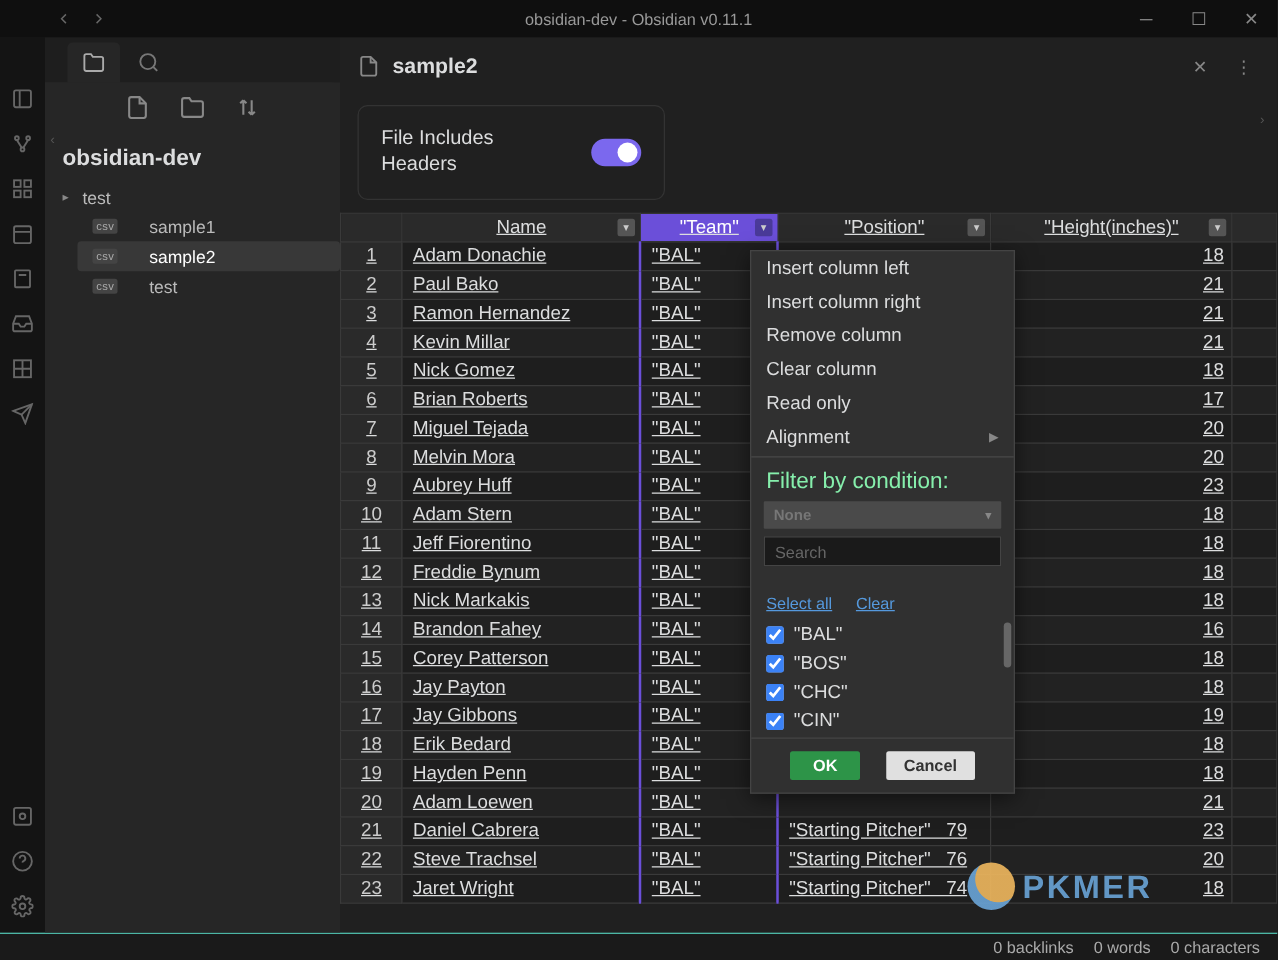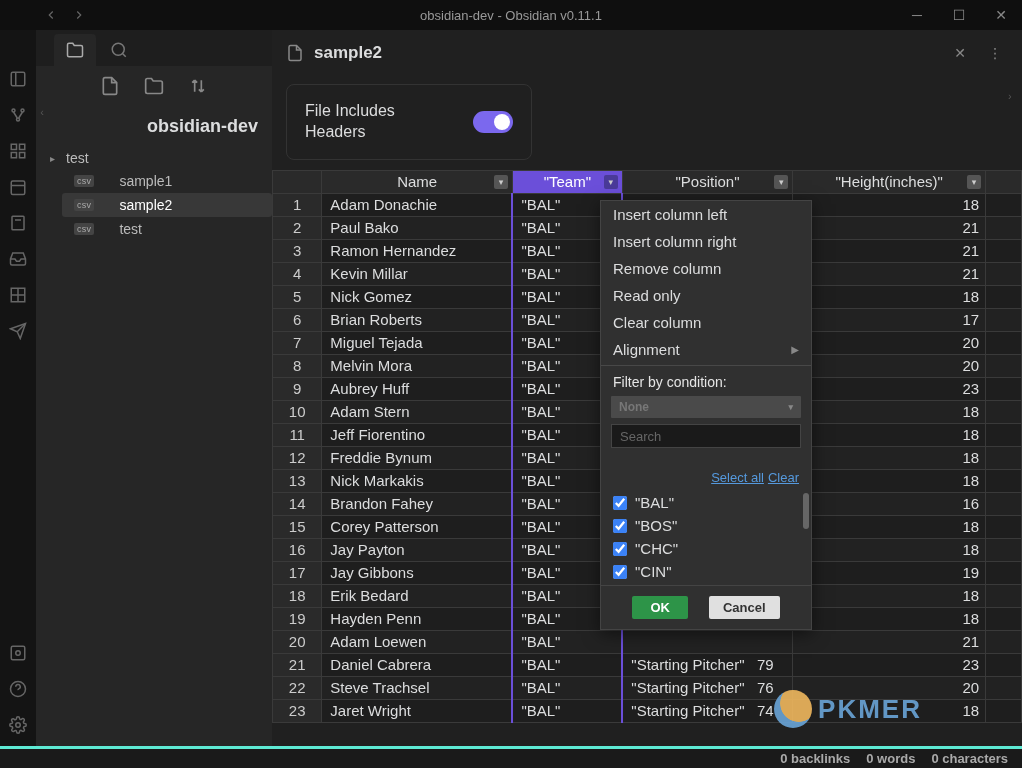--- a/index.html
+++ b/index.html
@@ -70,21 +70,20 @@
   gap: 22px;
   padding: 10px 0 14px;
   background: #262626;
 }
 .nav-buttons-inner { display:flex; gap:24px; }
 .nav-btn { color: #888; }
 .vault-title {
   font-size: 18px;
   font-weight: 600;
   padding: 6px 14px 10px;
-  text-align: right;
 }
 .tree { padding-left: 14px; }
 .tree-item {
   display: flex; align-items: center; gap: 6px;
   padding: 3px 6px 3px 0;
   font-size: 14px;
   color: #bbb;
 }
 .tree-expand { width: 10px; font-size: 10px; color: #888; }
 .tree-children { padding-left: 18px; }
@@ -151,20 +150,21 @@
   position: absolute;
   top: 3px; right: 3px;
 }
 
 
 .table-wrap { flex:1; overflow:hidden; position:relative; }
 table.csv {
   border-collapse: collapse;
   width: 100%;
   font-size: 15px;
+  text-decoration: underline;
 }
 table.csv th, table.csv td {
   border: 1px solid #3a3a3a;
   padding: 2.5px 8px;
   height: 22.8px;
   text-align: left;
 }
 table.csv th {
   background: #2a2a2a;
   font-weight: 500;
@@ -224,21 +224,21 @@
   z-index: 100;
   font-size: 15px;
 }
 .ctx-item {
   padding: 5px 12px;
   display:flex; align-items:center; justify-content:space-between;
 }
 .ctx-item .chev { color:#888; font-size:10px; }
 .ctx-sep { height:1px; background:#484848; margin:2px 0; }
 .ctx-section-label {
-  font-size: 14px; color: #e5e5e5;
+  font-size: 18px; color: #86efac;
   padding: 6px 12px 4px;
 }
 .ctx-dropdown {
   margin: 2px 10px 6px;
   background: #4a4a4a;
   height: 22px;
   border-radius: 1px;
   display:flex; align-items:center; padding:0 8px;
   color:#777; font-size:12px;
   position:relative;
@@ -249,21 +249,21 @@
   margin: 2px 10px 20px;
   background: #1a1a1a;
   border: 1px solid #444;
   height: 24px;
   padding: 0 8px;
   color: #aaa;
   font-size: 13px;
   display:flex; align-items:center;
 }
 .ctx-links {
-  display:flex; justify-content:flex-end; gap:4px;
+  display:flex; justify-content:flex-start; gap:19px;
   padding: 2px 12px 4px;
   font-size: 13px;
 }
 .ctx-links a { color: #5599dd; text-decoration: underline; }
 .ctx-checklist {
   padding: 2px 12px;
   max-height: 102px;
   overflow: hidden;
   position:relative;
 }
@@ -290,29 +290,28 @@
 .ctx-cancel {
   background: #e0e0e0; color:#333;
   padding: 4px 14px; border:none; border-radius:2px;
   font-weight:600; font-size:13px;
 }
 
 
 .statusbar {
   height: 22px;
   background: #1a1a1a;
-  border-top: 3px solid #5eead4;
+  border-top: 1px solid #5eead4;
   display: flex;
   align-items: center;
   justify-content: flex-end;
   gap: 16px;
   padding: 0 14px;
   font-size: 13px;
   color: #aaa;
-  font-weight: bold;
 }
 
 
 .watermark{
   position:absolute;
   right:100px; bottom:40px;
   font-size:26px;
   font-weight:700;
   color:#6aa5d8;
   letter-spacing:2px;
@@ -718,22 +717,22 @@
     <div class="right-handle">›</div>
   </div>
 
 </div>
 
 <div class="ctx-menu">
   <div id="ctx-items">
       <div class="ctx-item">Insert column left</div>
       <div class="ctx-item">Insert column right</div>
       <div class="ctx-item">Remove column</div>
+      <div class="ctx-item">Clear column</div>
       <div class="ctx-item">Read only</div>
-      <div class="ctx-item">Clear column</div>
     </div>
   <div class="ctx-item">
     <span>Alignment</span>
     <span class="chev">▶</span>
   </div>
   <div class="ctx-sep"></div>
   <div class="ctx-section-label">Filter by condition:</div>
   <div class="ctx-dropdown">
     <span>None</span>
   </div>

